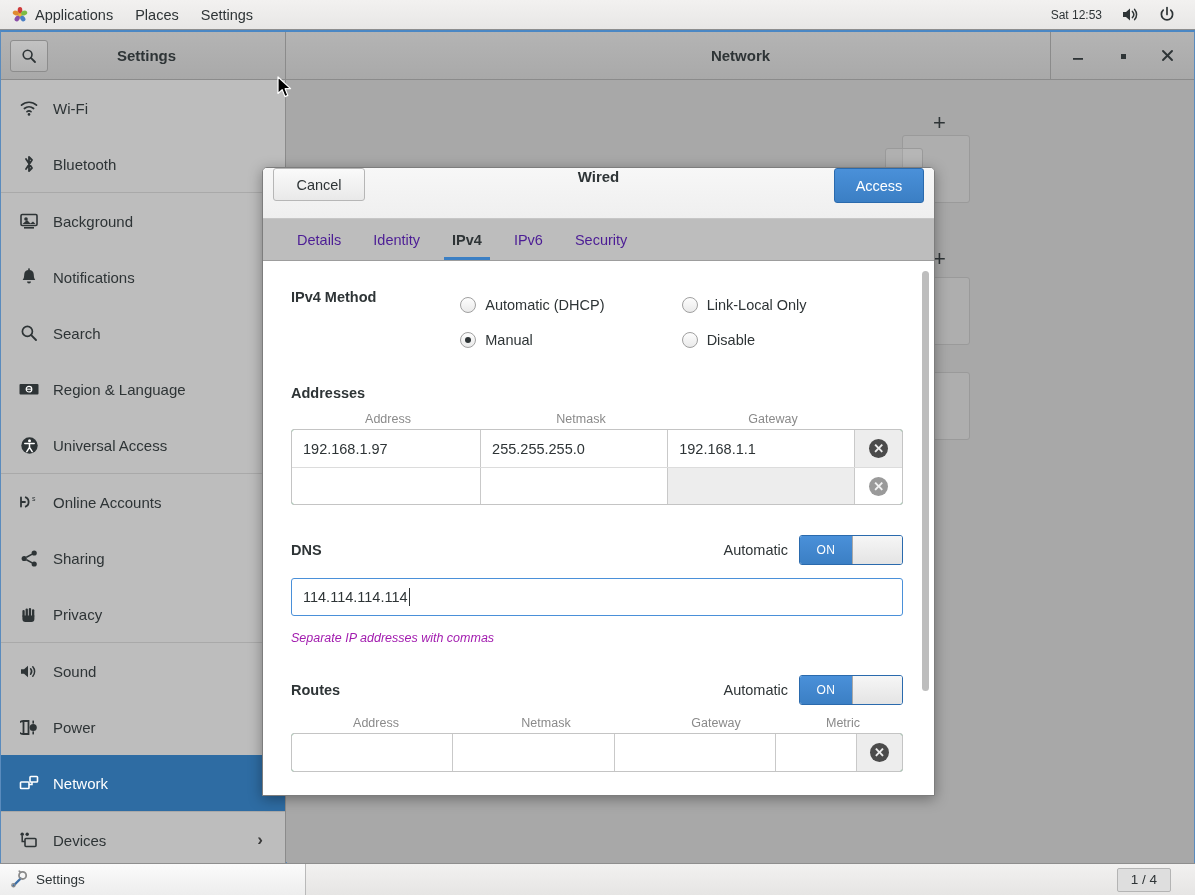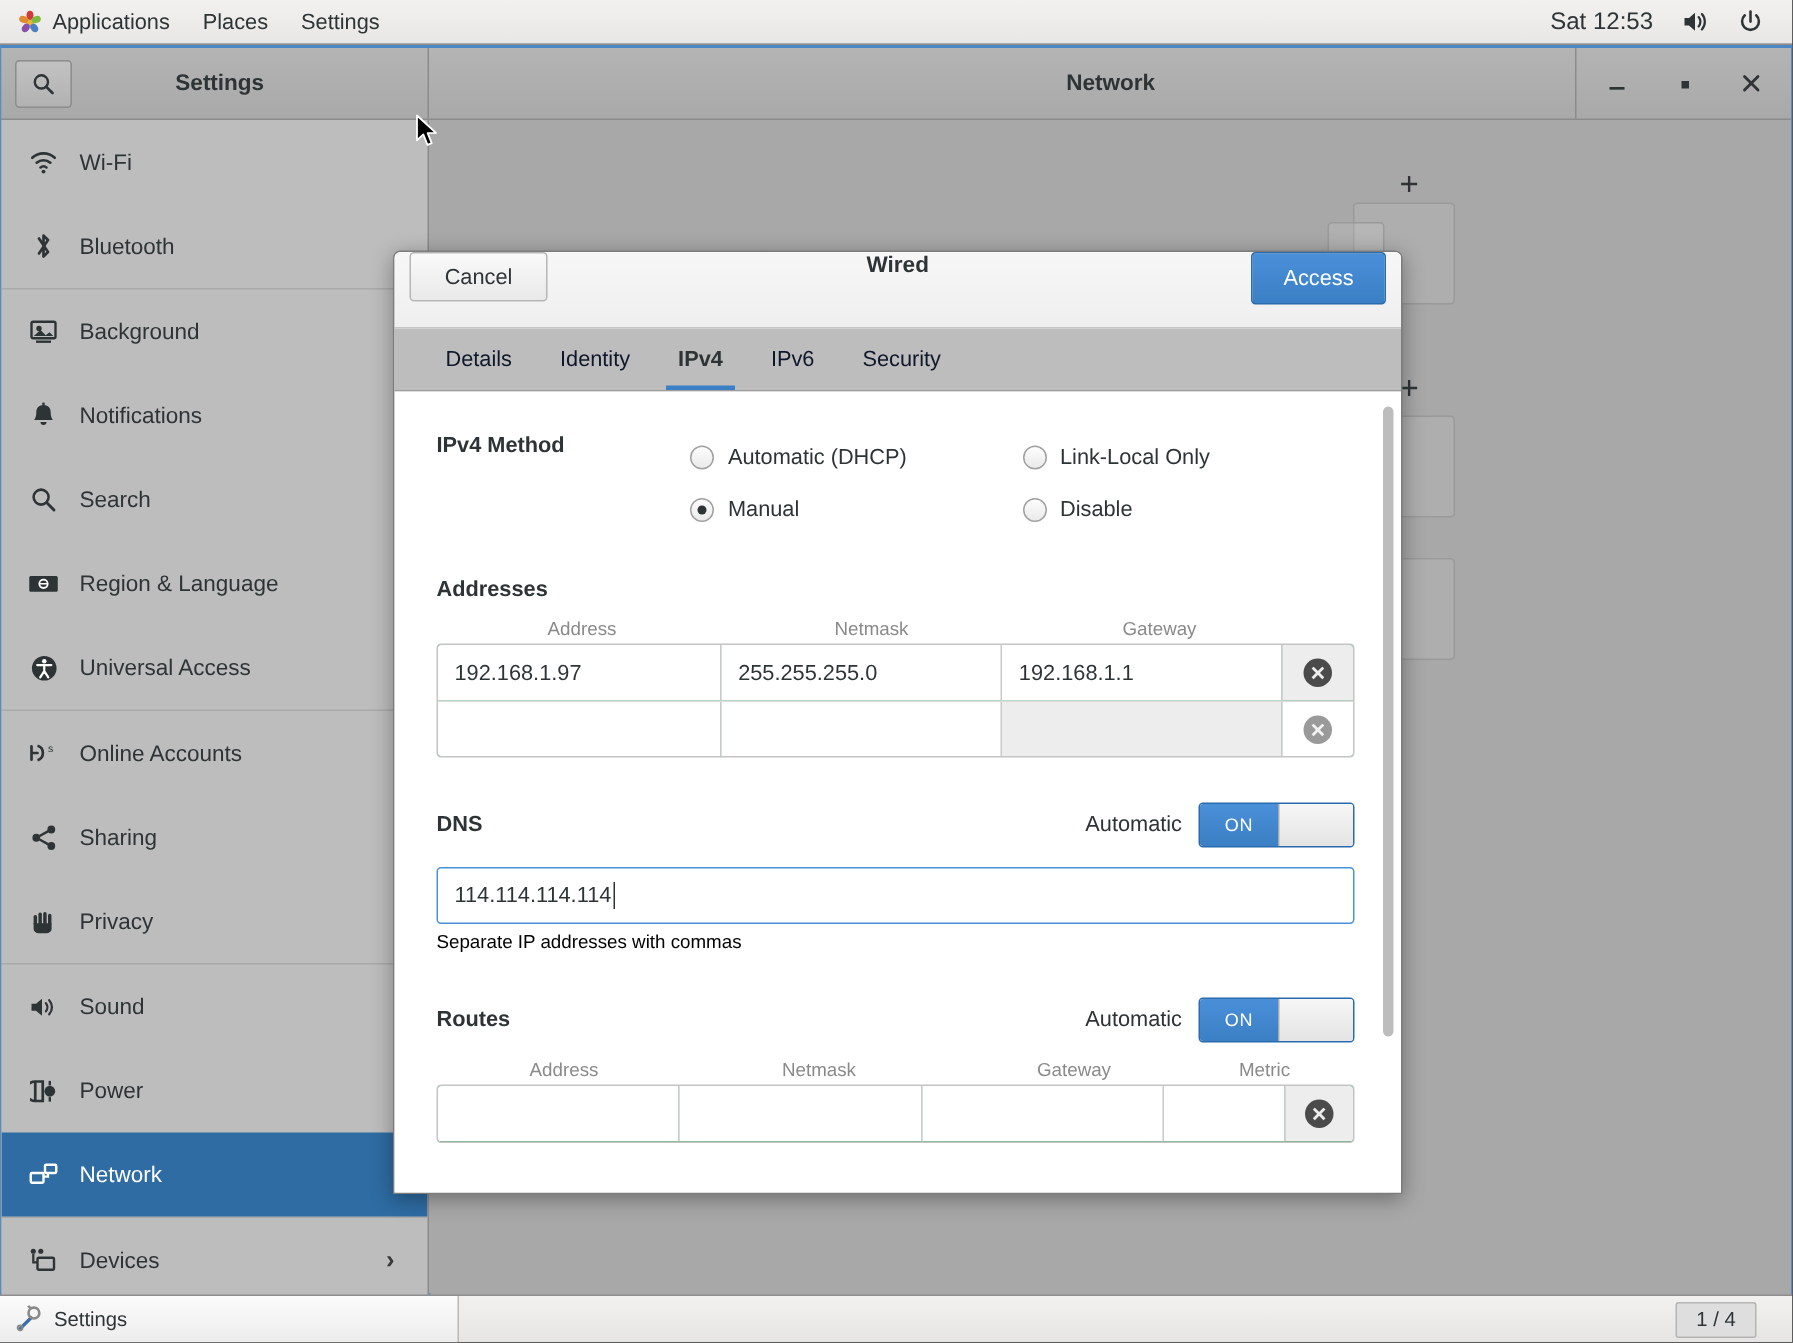--- a/index.html
+++ b/index.html
@@ -31,21 +31,21 @@
     padding: 0 11px; cursor: default; white-space: nowrap;
   }
   .app-glyph {
     width: 18px; height: 18px; margin-right: 6px;
     position: relative; flex: none;
   }
   #menubar .mb-right {
     margin-left: auto; display: flex; align-items: center;
     height: 100%; padding-right: 10px;
   }
-  .mb-clock { padding: 0 10px; font-size: 16px; }
+  .mb-clock { padding: 0 10px; font-size: 12px; }
   .mb-icon {
     padding: 0 9px; display: flex; align-items: center; height: 100%;
   }
 
   
   #settings-window {
     position: absolute; left: 0; top: 30px;
     width: 1195px; height: 833px;
     background: #a8a8a8;
     border: 1px solid #5a8bbd;
@@ -185,21 +185,21 @@
     font-family: "Liberation Sans", sans-serif;
   }
   #dlg-tabs {
     height: 42px; width: 100%;
     background: #bdbdbd;
     border-bottom: 1px solid #9d9d9d;
     display: flex; align-items: stretch; padding-left: 18px;
   }
   .tab {
     display: flex; align-items: center; padding: 0 16px;
-    font-size: 14.5px; color: #0f172a; cursor: pointer;
+    font-size: 14.5px; color: #4c1d95; cursor: pointer;
     position: relative;
   }
   .tab.active { color: #2e3436; font-weight: bold; }
   .tab.active::after {
     content: ""; position: absolute; left: 8px; right: 8px;
     bottom: 0; height: 3px; background: #3b7fc4;
   }
   #dlg-body {
     position: relative;
     height: 535px; width: 100%;
@@ -289,21 +289,21 @@
     margin-top: 13px; height: 38px; width: 100%;
     border: 1px solid #4a90d9; border-radius: 3px;
     display: flex; align-items: center; padding: 0 11px;
     font-size: 14.5px; color: #2e3436; background: #fff;
     position: relative;
   }
   .caret {
     display: inline-block; width: 1px; height: 18px;
     background: #2e3436; margin-left: 1px;
   }
-  .hint { font-size: 12.5px; color: #000000; margin-top: 5px; }
+  .hint { font-size: 12.5px; color: #a21caf; margin-top: 15px; font-style: italic; }
 
   
   #taskbar {
     position: absolute; left: 0; bottom: 0;
     width: 1195px; height: 32px;
     background: linear-gradient(to bottom, #f2f1f0, #e6e5e4);
     border-top: 1px solid #8e8e8e;
     display: flex; align-items: center;
   }
   #tb-task {

